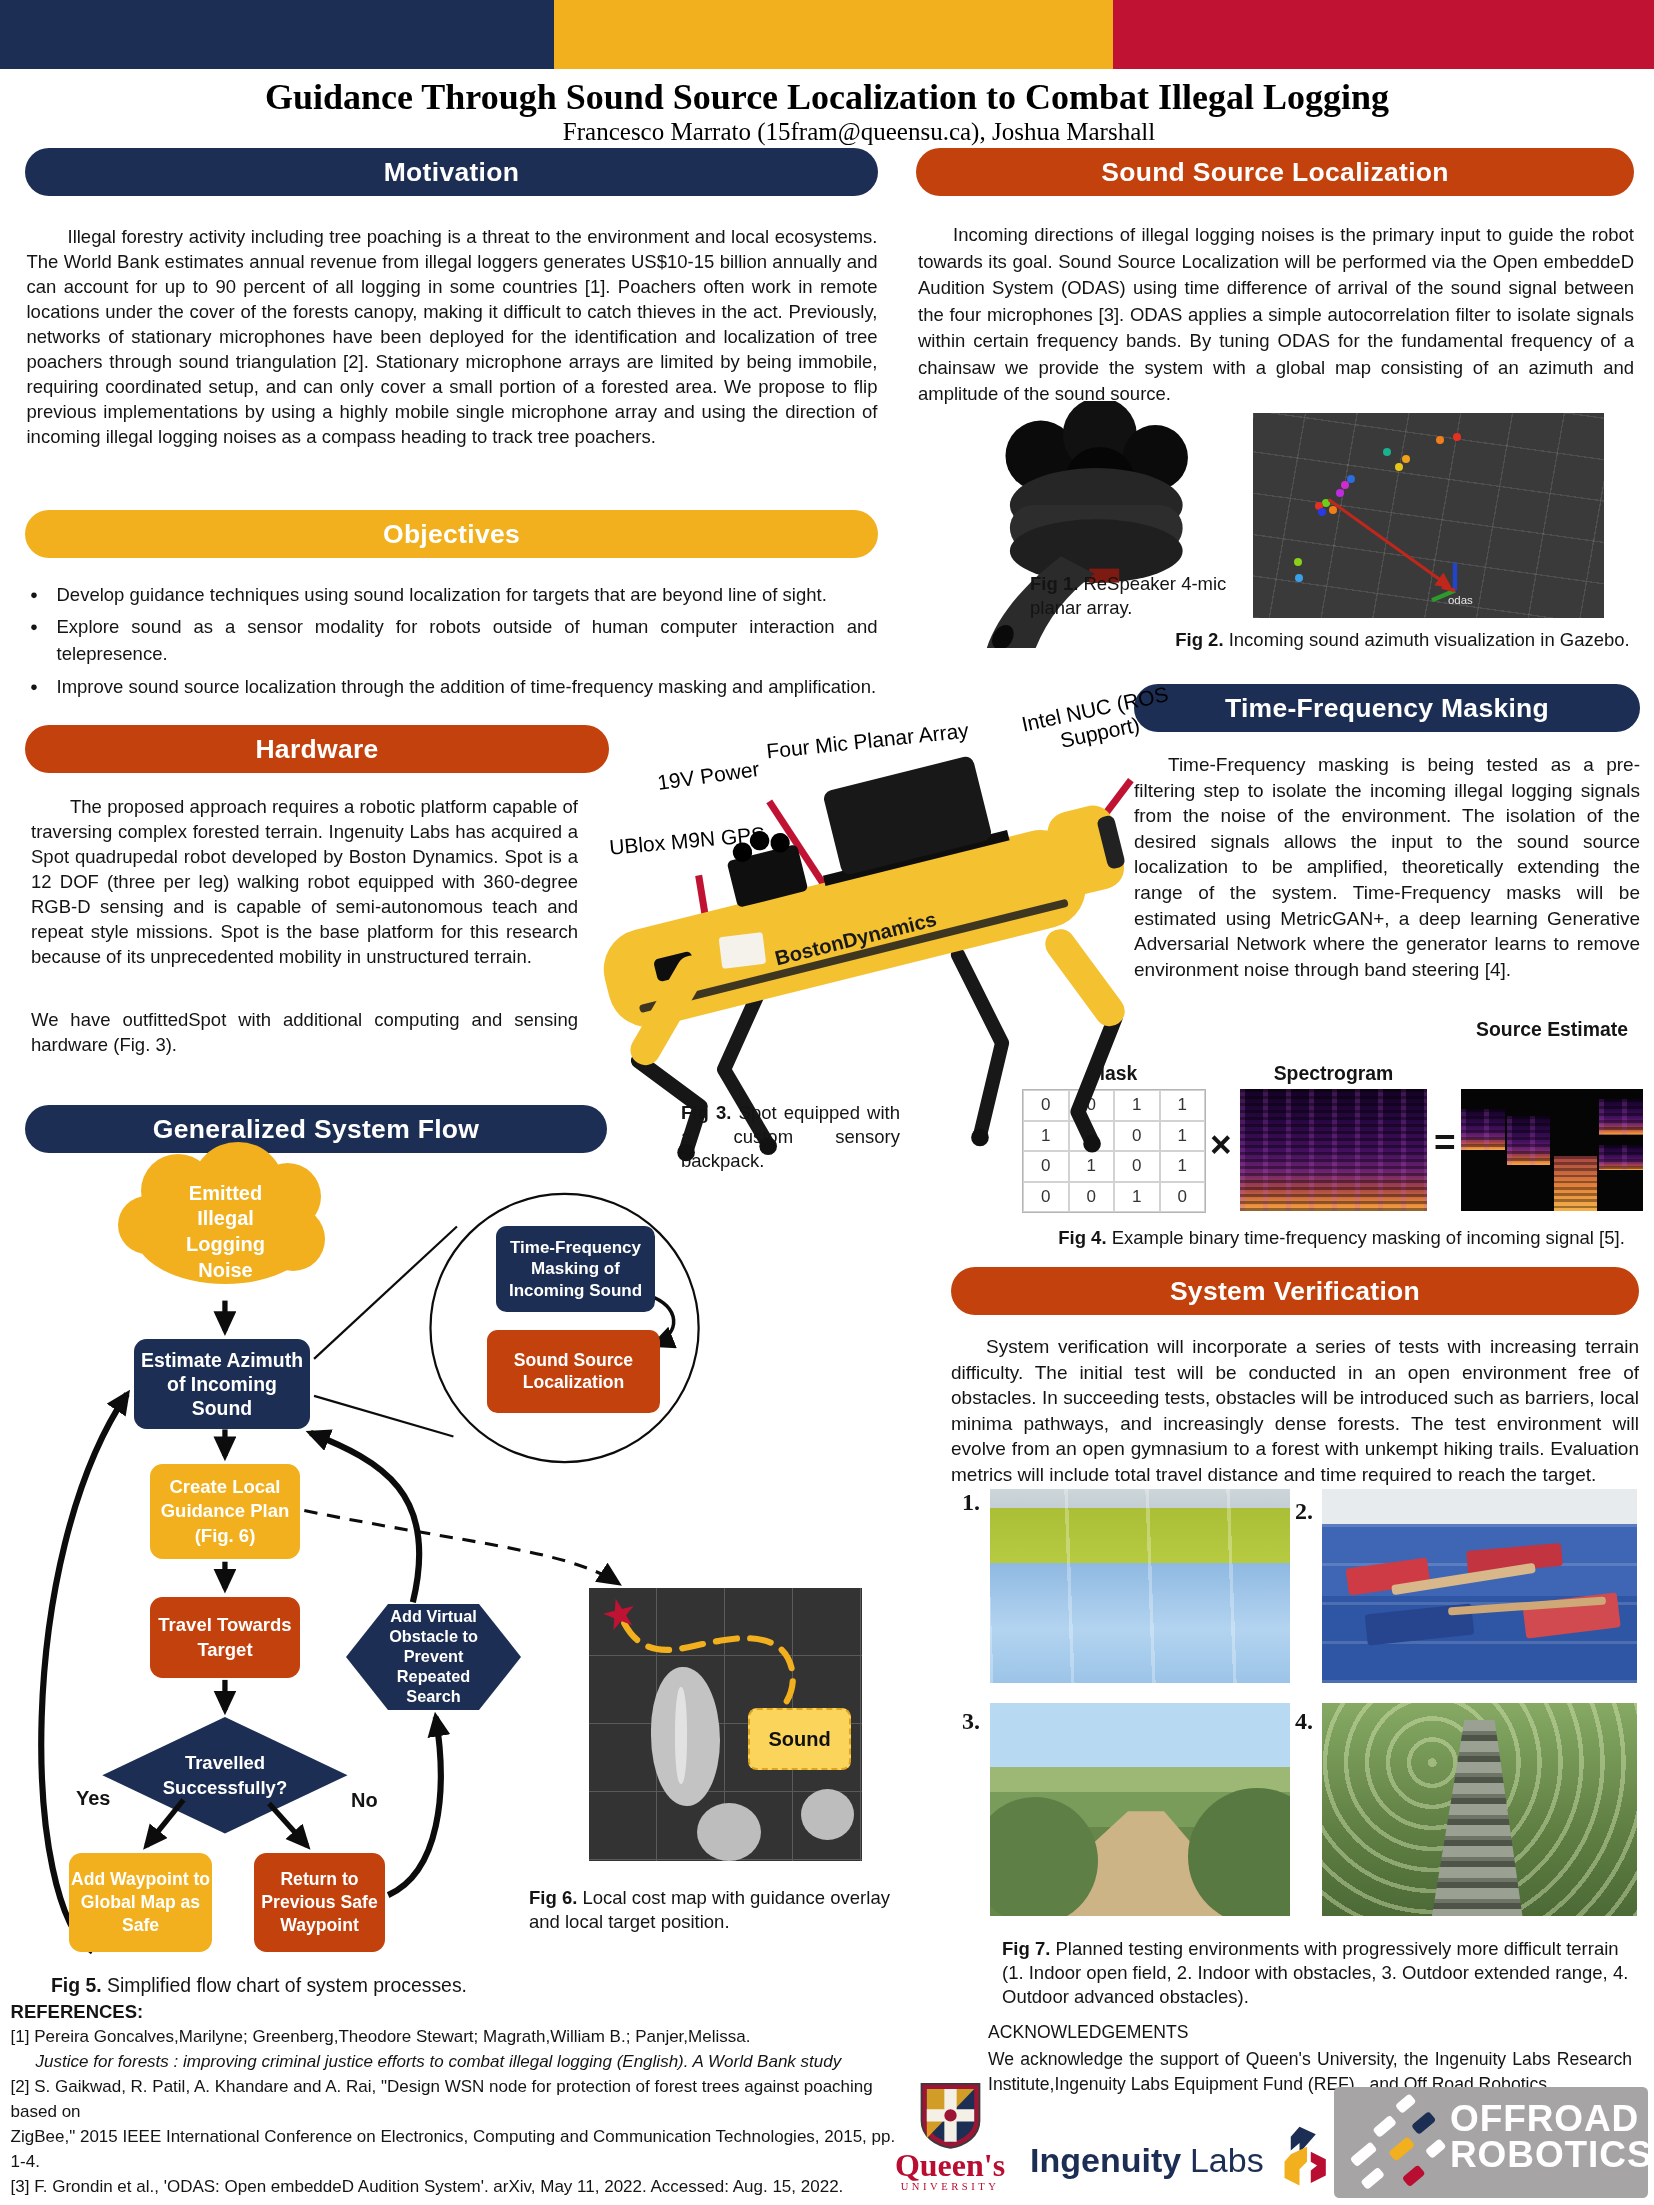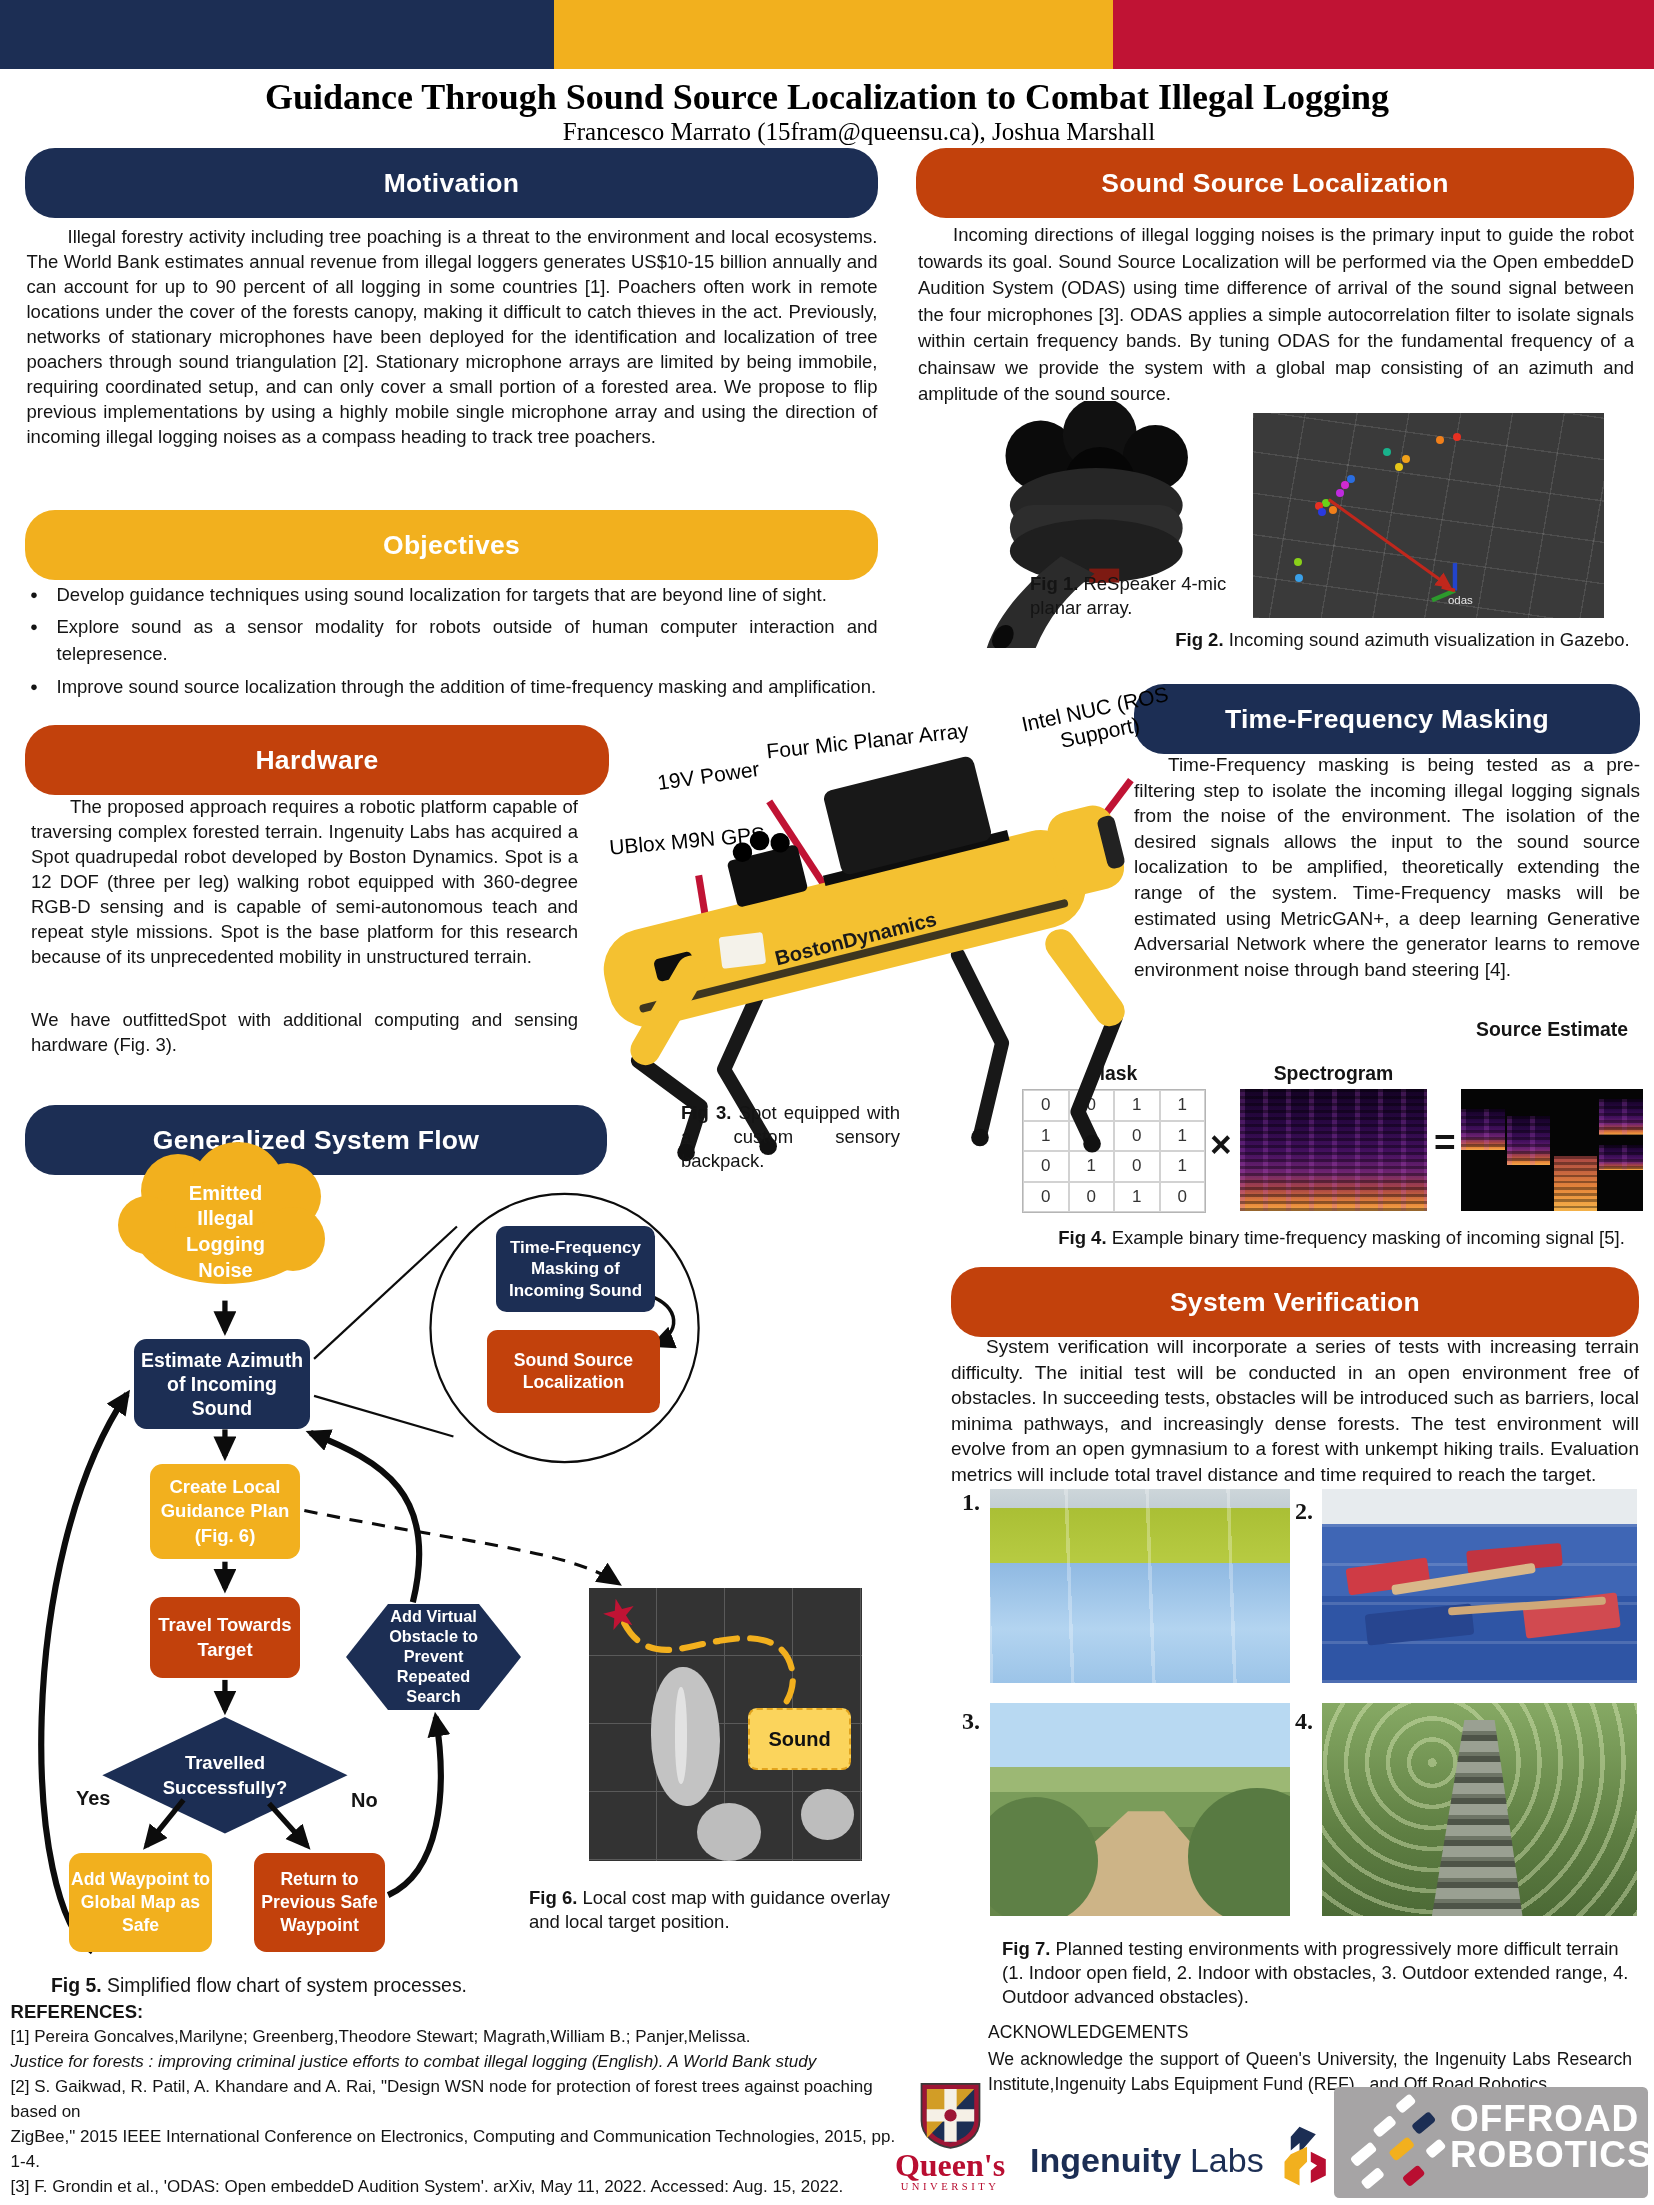--- a/index.html
+++ b/index.html
@@ -1,19 +1,19 @@
 <!DOCTYPE html>
 <html style="font-size:14px"><head>
 <meta charset="utf-8">
 <style>
   html,body{margin:0;padding:0;background:#888;}
   .poster{position:relative;width:1654px;height:2206px;background:#ffffff;overflow:hidden;
           font-family:"Liberation Sans",sans-serif;color:#141414;}
   .abs{position:absolute;}
-  .pill{position:absolute;height:70px;border-radius:30px;display:flex;align-items:center;justify-content:center;
+  .pill{position:absolute;height:48px;border-radius:30px;display:flex;align-items:center;justify-content:center;
         color:#fff;font-weight:bold;font-size:26.5px;letter-spacing:0.3px;}
   .navy{background:#1C2E54;} .gold{background:#F2B01E;} .crim{background:#c2410c;}
   .para{position:absolute;text-align:justify;font-size:18.5px;line-height:25px;}
   .para-sm{position:absolute;text-align:justify;font-size:19px;line-height:25.6px;}
   .bullets{position:absolute;font-size:18.5px;line-height:27px;}
   .bullets .b{position:relative;padding-left:30px;margin-bottom:5.3px;text-align:justify;}
   .bullets .b::before{content:"●";position:absolute;left:3.5px;top:0;font-size:13.2px;}
   .cap{position:absolute;font-size:18.5px;line-height:24px;}
   .cap b{font-weight:bold;}
   .node{position:absolute;display:flex;align-items:center;justify-content:center;text-align:center;
@@ -27,21 +27,21 @@
   .spec-tex{background:
      repeating-linear-gradient(180deg, rgba(0,0,0,.38) 0 2.6px, rgba(255,255,255,0) 2.6px 7px),
      repeating-linear-gradient(90deg, rgba(200,90,220,.22) 0 5.3px, rgba(0,0,0,0) 5.3px 23px),
      linear-gradient(180deg,#140224 0%,#2a0845 30%,#44105e 52%,#6d2370 68%,#a84544 82%,#e8883a 94%,#f4a84a 100%);}
   .fig-label{position:absolute;font-weight:bold;font-size:19.4px;text-align:center;}
   .photo{position:absolute;}
   .num{position:absolute;font-family:"Liberation Serif",serif;font-weight:bold;font-size:24px;}
   .dot{position:absolute;width:8px;height:8px;border-radius:50%;}
   .robot-label{position:absolute;font-size:21px;font-weight:500;color:#000;white-space:nowrap;z-index:4;}
   .ref-line{font-size:17px;line-height:25px;}
-  .ref-italic{font-style:italic;}
+  .ref-italic{font-style:italic;margin-left:25px;}
   svg{display:block;}
 </style>
 </head>
 <body>
 
 <div class="poster">
 
   <div class="abs" style="left:0;top:0;width:554px;height:69px;background:#1C2E54;"></div>
   <div class="abs" style="left:554px;top:0;width:559px;height:69px;background:#F2B01E;"></div>
   <div class="abs" style="left:1113px;top:0;width:541px;height:69px;background:#C01334;"></div>

